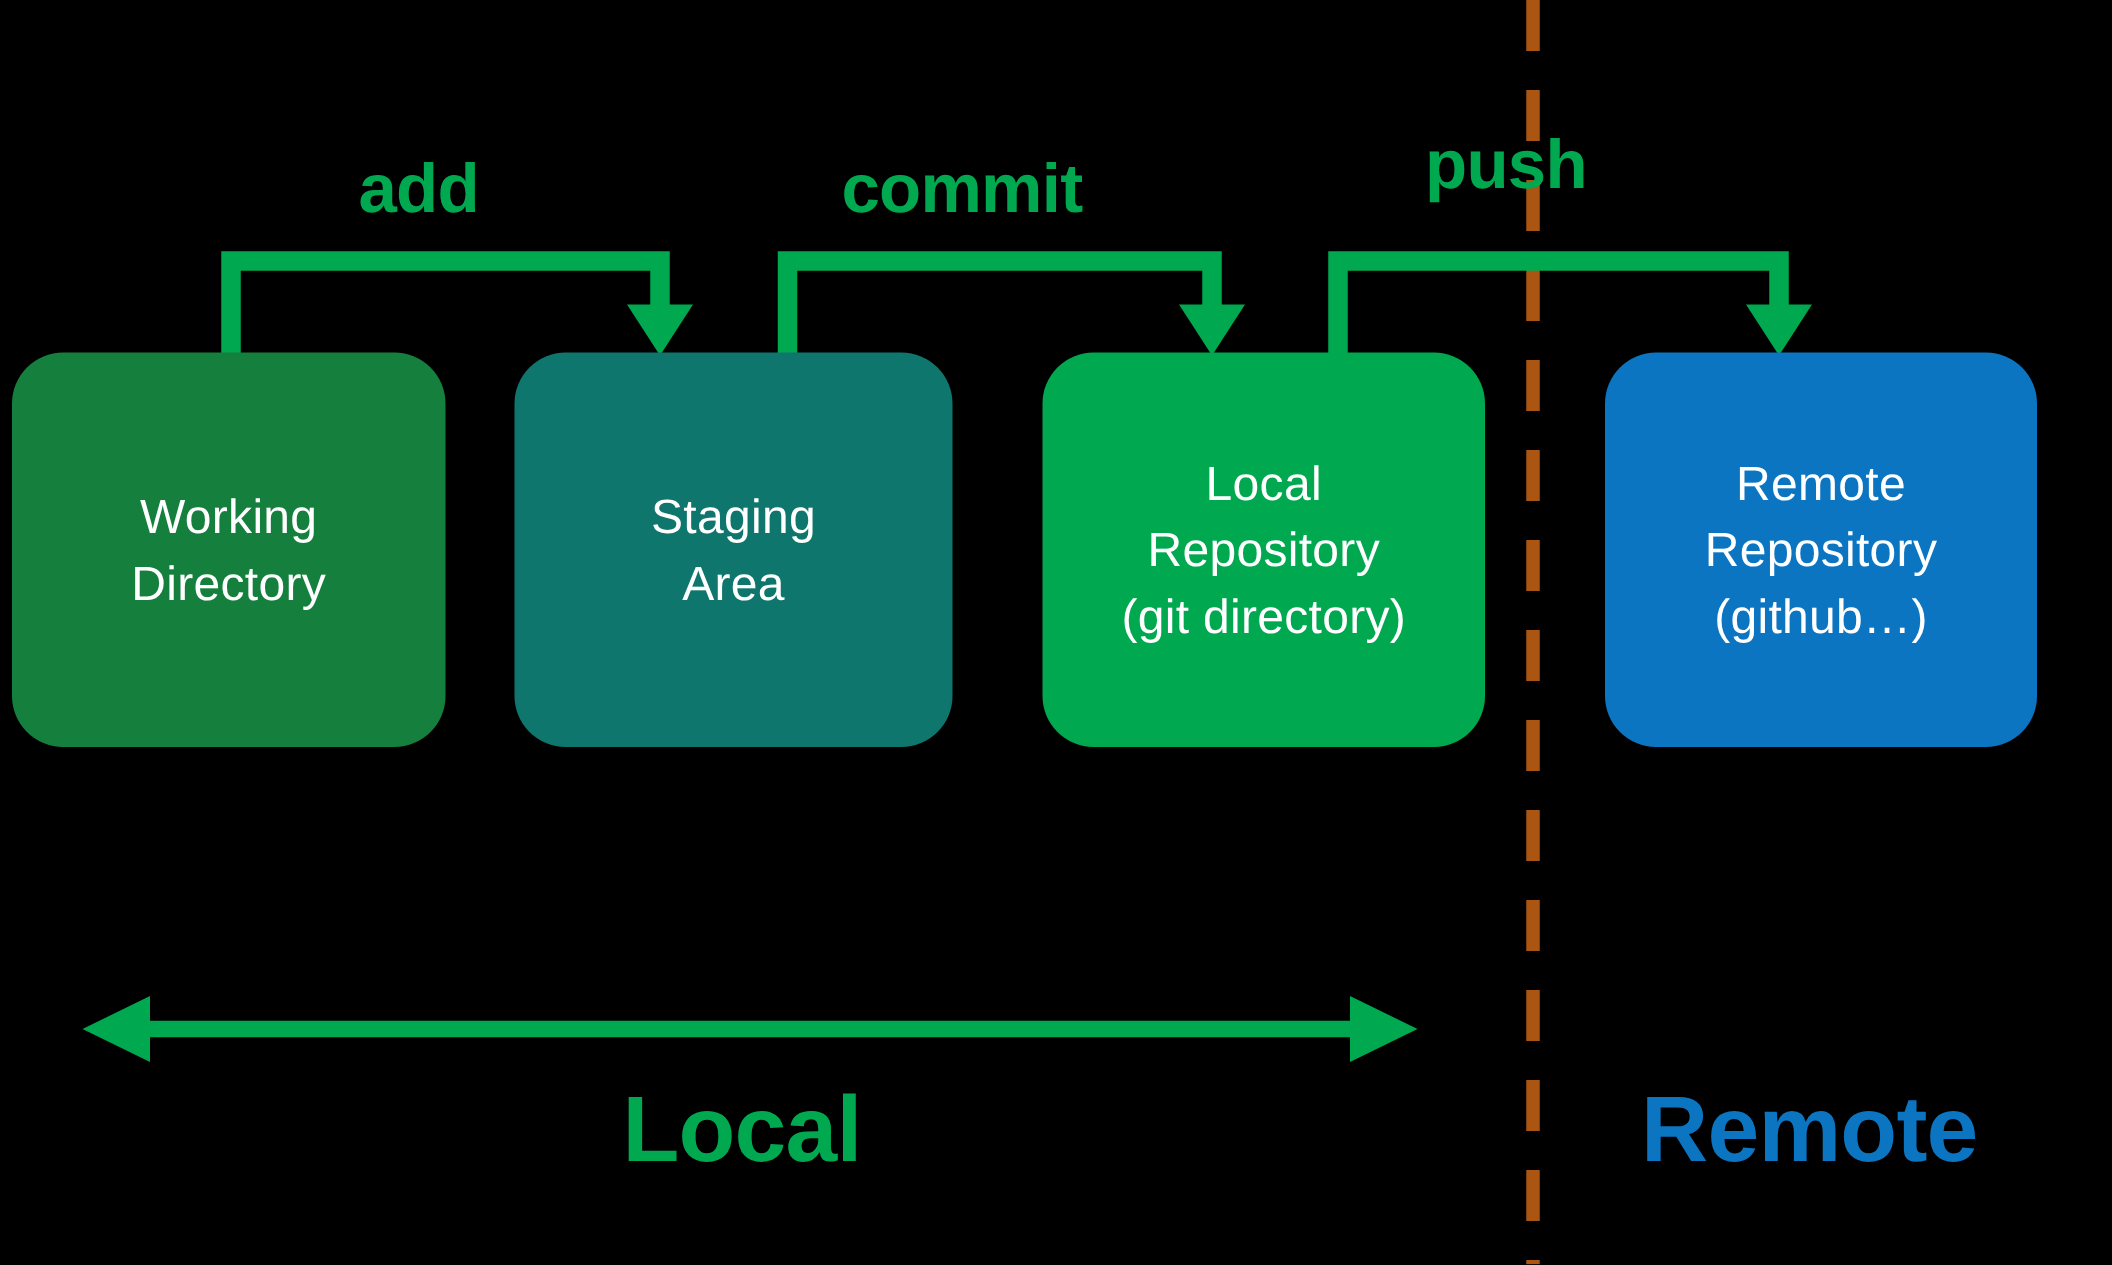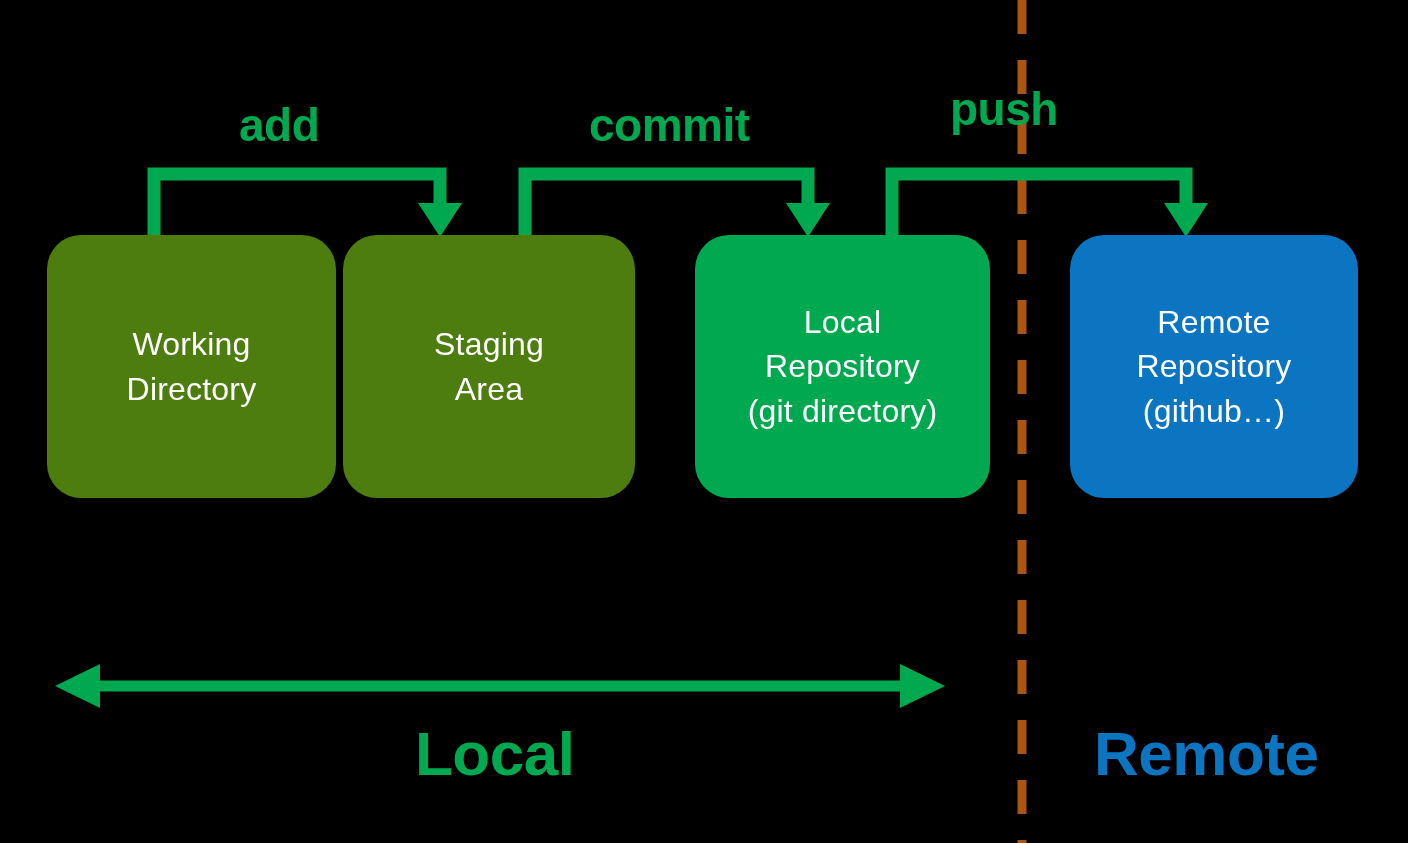--- a/index.html
+++ b/index.html
@@ -37,37 +37,37 @@
     color: #ffffff;
     font-family: "Liberation Sans", sans-serif;
     font-size: 32px;
     line-height: 1.38;
     font-weight: 400;
     letter-spacing: 0.2px;
     padding: 0 6px;
   }
   .node-label { white-space: pre-line; display: block; }
 
-  #node-working   { left: 8px;    top: 235px; width: 289px; height: 263px; background: #4d7c0f; margin-left: 39px; }
-  #node-staging   { left: 343px;  top: 235px; width: 292px; height: 263px; background: #4d7c0f; }
+  #node-working   { left: 8px;    top: 235px; width: 289px; height: 263px; background: #15803d; }
+  #node-staging   { left: 343px;  top: 235px; width: 292px; height: 263px; background: #0f766e; }
   #node-localrepo { left: 695px;  top: 235px; width: 295px; height: 263px; background: #00A94F; }
   #node-remote    { left: 1070px; top: 235px; width: 288px; height: 263px; background: #0B75C2; }
 
   
   .op-label {
     position: absolute;
     color: #00A94F;
     font-family: "Liberation Sans", sans-serif;
     font-size: 46px;
     font-weight: 700;
     letter-spacing: -0.5px;
     white-space: nowrap;
   }
   #op-add    { left: 239px; top: 98px; }
-  #op-commit { left: 561px; top: 98px; margin-left: 28px; }
+  #op-commit { left: 561px; top: 98px; }
   #op-push   { left: 950px; top: 82px; }
 
   
   .zone-label {
     position: absolute;
     font-family: "Liberation Sans", sans-serif;
     font-size: 62px;
     font-weight: 700;
     letter-spacing: -0.5px;
     white-space: nowrap;

